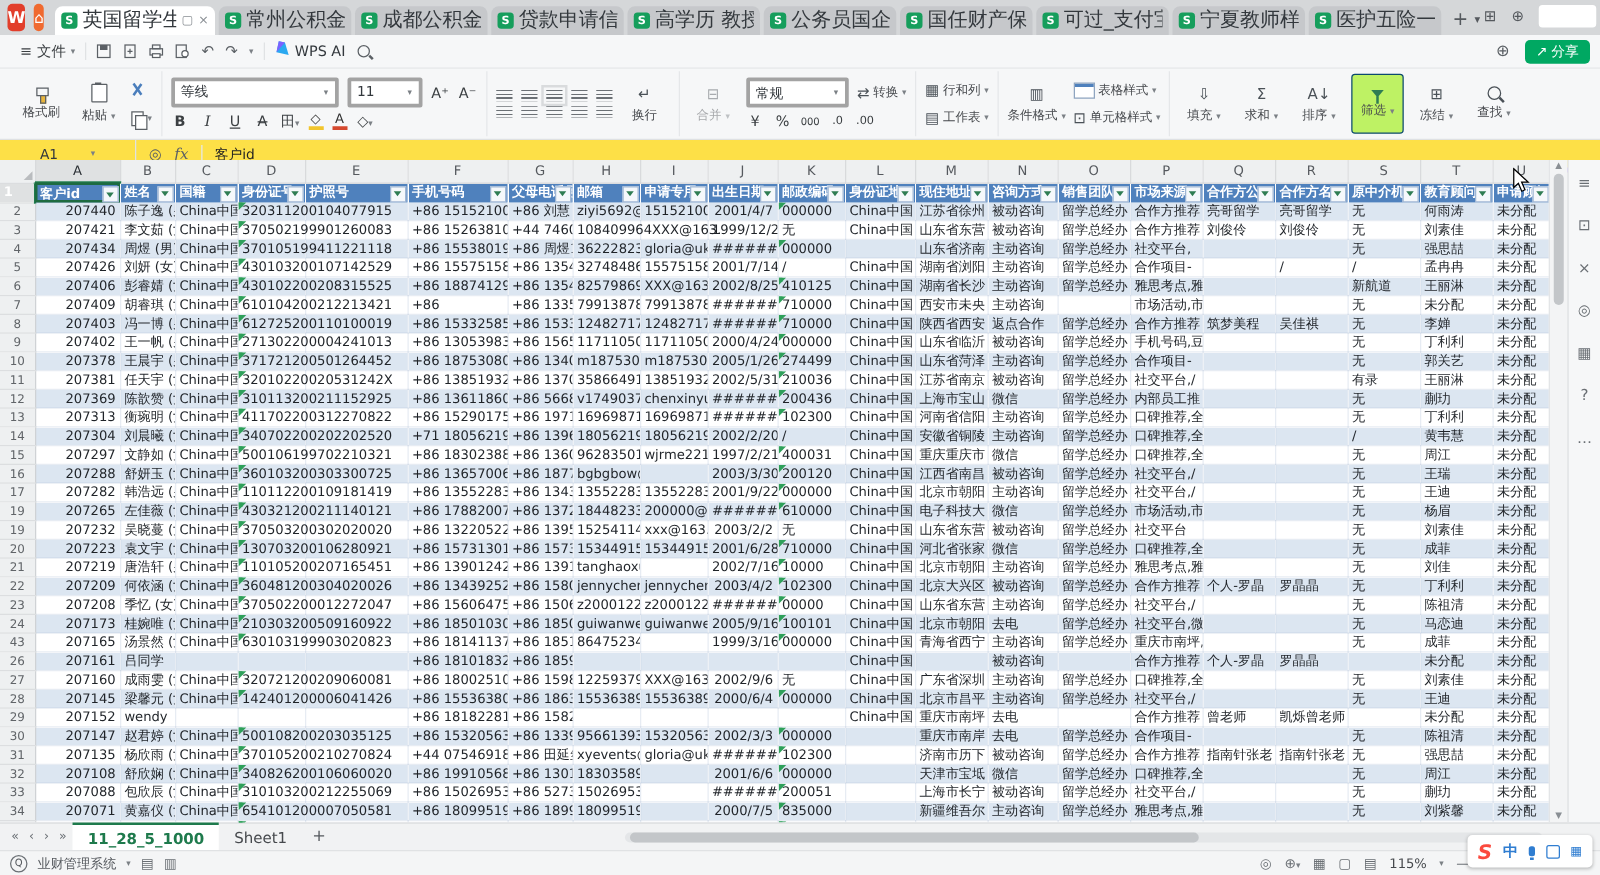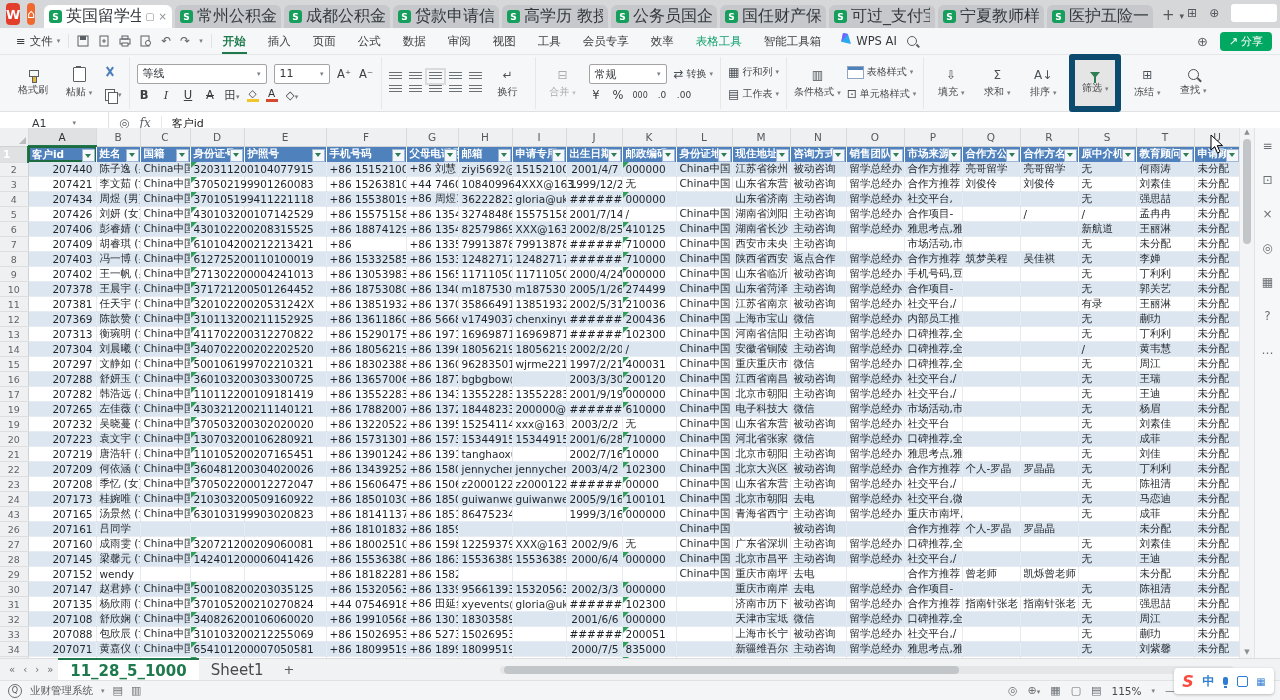--- a/index.html
+++ b/index.html
@@ -44,50 +44,50 @@
   .ribbon{height:52px;background:#f6f7f8;border-bottom:1px solid #dfe1e3;display:flex;align-items:stretch;padding:2px 6px 2px 6px;gap:0}
   .rgroup{display:flex;align-items:center;padding:0 7px;border-right:1px solid #e5e7e9;gap:6px}
   .bigbtn{display:flex;flex-direction:column;align-items:center;justify-content:center;gap:3px;min-width:40px;height:46px}
   .bigbtn .rlab{font-size:10px;color:#46494d;white-space:nowrap}
   .caret{font-size:7px;color:#7b8085}
   .dis{opacity:.45}
   .stackcol{display:flex;flex-direction:column;justify-content:center;gap:7px}
   .smbtn{display:flex;align-items:center;gap:3px;color:#46494d;font-size:11px;height:16px}
   .fontrows{display:flex;flex-direction:column;justify-content:center;gap:4px}
   .row{display:flex;align-items:center;gap:7px}
-  .selbox{background:#fff;border:1px solid #a3a3a3;border-radius:2px;height:18px;display:flex;align-items:center;
+  .selbox{background:#fff;border:3px solid #a3a3a3;border-radius:2px;height:18px;display:flex;align-items:center;
           padding:0 5px;gap:6px;font-size:11px;color:#33383d;justify-content:space-between}
   .fname{width:118px}.fsize{width:44px}.nfmt{width:66px}
   .fbtn{font-size:11.5px;color:#3c4043;width:15px;text-align:center}
   .bold{font-weight:bold}.ital{font-style:italic;font-family:"DejaVu Serif",serif}.und{text-decoration:underline}.strk{text-decoration:line-through}
   .cbar{display:inline-flex;flex-direction:column;align-items:center;line-height:1}
   .cbar i{font-style:normal;font-size:10.5px}
   .cbar b{width:12px;height:3px;margin-top:1px}
   .i-lines{width:13px;height:9px;background:repeating-linear-gradient(#6b7075 0 1px,transparent 1px 3px)}
   .i-lines.hl{outline:2px solid #d9dbdd;outline-offset:2px}
   .midbtn{display:flex;align-items:center;gap:3px;font-size:10px;color:#46494d;height:18px}
   .glyph{color:#4a5157;font-size:12px}
   .i-ts{width:15px;height:11px;border:1px solid #8fa5c0;background:linear-gradient(#4f81bd 0 3px,#fff 3px);position:relative}
   .i-funnel{width:0;height:0;border-left:5px solid transparent;border-right:5px solid transparent;border-top:6px solid #2f7d53;position:relative;display:inline-block}
   .i-funnel::after{content:"";position:absolute;left:-1px;top:-1px;width:2px;height:6px;background:#2f7d53}
-  .active-tool{background:#e5e5e5;border:6px solid #0c4a6e;border-radius:3px}
+  .active-tool{background:#bef264;border:1px solid #0c4a6e;border-radius:3px}
   .i-brush{width:10px;height:10px;position:relative;display:inline-block}
   .i-brush::before{content:"";position:absolute;left:1px;top:0;width:8px;height:5px;border:1px solid #5b6065}
   .i-brush::after{content:"";position:absolute;left:4px;top:6px;width:3px;height:5px;background:#e8b53c;border:1px solid #5b6065}
   .i-paste{width:11px;height:13px;border:1px solid #5b6065;border-radius:1px;position:relative;display:inline-block;background:#fff}
   .i-paste::before{content:"";position:absolute;left:2px;top:-2px;width:5px;height:2px;background:#5b6065}
   .i-copy{width:8px;height:10px;border:1px solid #5b6065;position:relative;display:inline-block;background:#fff}
   .i-copy::before{content:"";position:absolute;left:2px;top:2px;width:8px;height:10px;border:1px solid #5b6065;background:#fff}
   .i-cut{width:10px;height:10px;position:relative;display:inline-block}
   .i-cut::before,.i-cut::after{content:"";position:absolute;left:4px;top:-1px;width:1.5px;height:11px;background:#4a7ebc}
   .i-cut::before{transform:rotate(35deg)}.i-cut::after{transform:rotate(-35deg)}
   .i-magbig{width:9px;height:9px;border:1.5px solid #4a5157;border-radius:50%;position:relative;display:inline-block}
   .i-magbig::after{content:"";position:absolute;width:5px;height:1.5px;background:#4a5157;transform:rotate(45deg);right:-4px;bottom:-1px}
   
-  .fbar{height:22px;background:#ffffff;border-bottom:4px solid #8b5cf6;display:flex;align-items:center}
+  .fbar{height:22px;background:#fde047;border-bottom:4px solid #8b5cf6;display:flex;align-items:center}
   .namebox{width:108px;height:100%;border-right:1px solid #e0e2e4;display:flex;align-items:center;justify-content:center;gap:26px;font-size:11px;color:#33383d}
   .fxzone{display:flex;align-items:center;gap:10px;padding:0 10px;color:#5b6065}
   .fx{font-style:italic;font-family:"DejaVu Serif",serif;font-size:12px}
   .fval{font-size:11px;color:#222;border-left:1px solid #e6e8ea;padding-left:10px}
   
   .gridwrap{position:absolute;top:128px;left:0;width:1240px;height:530px;background:#fff;overflow:hidden}
   table.sheet{border-collapse:collapse;table-layout:fixed;width:1240px}
   .sheet th,.sheet td{padding:0 3px;overflow:hidden;white-space:nowrap;font-weight:normal}
   tr.letters th{height:17px;background:#eef0f1;border-right:1px solid #d8dadc;border-bottom:1px solid #cfd2d5;
      font-size:10.5px;color:#55595e;text-align:center}
@@ -113,21 +113,21 @@
   .vscroll .arr{font-size:7px;color:#8a8f94;display:block}
   .vthumb{width:8px;height:105px;background:#c3c6c9;border-radius:4px;margin:3px auto 0 auto}
   .vscroll .arrdn{position:absolute;bottom:2px;left:0;right:0}
   .sidebar{position:absolute;top:128px;right:0;width:26px;height:530px;background:#f6f7f8;border-left:1px solid #e0e2e4;
      display:flex;flex-direction:column;align-items:center;padding-top:12px;gap:22px;box-sizing:border-box}
   .sbico{color:#6a6f74;font-size:12px;line-height:1}
   
   .sheetbar{position:absolute;left:0;top:658px;width:1280px;height:22px;background:#f1f2f3;border-top:1px solid #dcdee0;
      display:flex;align-items:center;padding:0 6px;box-sizing:border-box;gap:2px}
   .snav{color:#6a6f74;font-size:10px;padding:0 3px}
-  .stab{height:21px;display:flex;align-items:center;padding:0 12px;font-size:15px;color:#46494d}
+  .stab{height:21px;display:flex;align-items:center;padding:0 12px;font-size:12px;color:#46494d}
   .stab.active{background:#fff;color:#1e7a4c;font-weight:bold;border-top:2px solid #1e7a4c}
   .saddtab{color:#55595e;font-size:13px;padding:0 6px}
   .hscroll{position:absolute;left:500px;right:46px;top:7px;height:8px;background:#e4e6e8;border-radius:4px}
   .hthumb{position:absolute;left:4px;width:62%;top:0;height:8px;background:#c3c6c9;border-radius:4px}
   
   .statusbar{position:absolute;left:0;top:680px;width:1280px;height:20px;background:#f4f5f6;border-top:1px solid #e0e2e4;
      display:flex;align-items:center;padding:0 8px;box-sizing:border-box;font-size:10.5px;color:#55595e;gap:8px}
   .sysico{width:12px;height:12px;border:1px solid #6a6f74;border-radius:50%;display:inline-flex;align-items:center;justify-content:center;font-size:8px}
   .statright{margin-left:auto;display:flex;align-items:center;gap:10px;padding-right:96px}
   .vico{font-size:11px;color:#6a6f74}
@@ -233,34 +233,20 @@
     <span class="qico">
         <svg width="12" height="12">
           <rect x="1" y="1" width="8" height="10" fill="none" stroke="#5b6065"></rect>
           <circle cx="8" cy="8" r="2.5" fill="#fff" stroke="#5b6065"></circle>
         </svg>
       </span>
     <span class="undo">↶</span>
     <span class="redo">↷</span>
     <span class="caret">▾</span>
   </div>
-  <div id="menu-tabs" style="display:flex;align-items:center;height:26px">
-      <span class="mtab active">开始</span>
-      <span class="mtab">插入</span>
-      <span class="mtab">页面</span>
-      <span class="mtab">公式</span>
-      <span class="mtab">数据</span>
-      <span class="mtab">审阅</span>
-      <span class="mtab">视图</span>
-      <span class="mtab">工具</span>
-      <span class="mtab">会员专享</span>
-      <span class="mtab">效率</span>
-      <span class="mtab accent">表格工具</span>
-      <span class="mtab">智能工具箱</span>
-    </div>
   <div class="wpsai">
     <span class="aimark"></span>
     <span>WPS AI</span>
   </div>
   <span class="mag"></span>
   <div class="menuright">
     <span class="upicon">⊕</span>
     <div class="sharebtn">
       <span>↗</span>
       <span>分享</span>
@@ -811,21 +797,21 @@
           <td>丁利利</td>
           <td>未分配</td>
         </tr>
         <tr>
           <td class="rn">14</td>
           <td class="r">207304</td>
           <td>刘晨曦 (女</td>
           <td>China中国</td>
           <td class="sp tri">340702200202202520</td>
           <td></td>
-          <td>+86 18056219</td>
+          <td>+71 18056219</td>
           <td>+86 1396522100</td>
           <td>180562199</td>
           <td>180562199</td>
           <td class="r">2002/2/20</td>
           <td>/</td>
           <td>China中国</td>
           <td>安徽省铜陵</td>
           <td>主动咨询</td>
           <td>留学总经办</td>
           <td>口碑推荐,全</td>
@@ -887,21 +873,21 @@
           <td class="rn">17</td>
           <td class="r">207282</td>
           <td>韩浩远 (男</td>
           <td>China中国</td>
           <td class="sp tri">110112200109181419</td>
           <td></td>
           <td>+86 13552283</td>
           <td>+86 1343982452</td>
           <td>135522836</td>
           <td>135522836</td>
-          <td class="r">2001/9/19</td>
+          <td class="r">2001/9/22</td>
           <td class="tri">000000</td>
           <td>China中国</td>
           <td>北京市朝阳</td>
           <td>主动咨询</td>
           <td>留学总经办</td>
           <td>社交平台,/</td>
           <td></td>
           <td></td>
           <td>无</td>
           <td>王迪</td>

